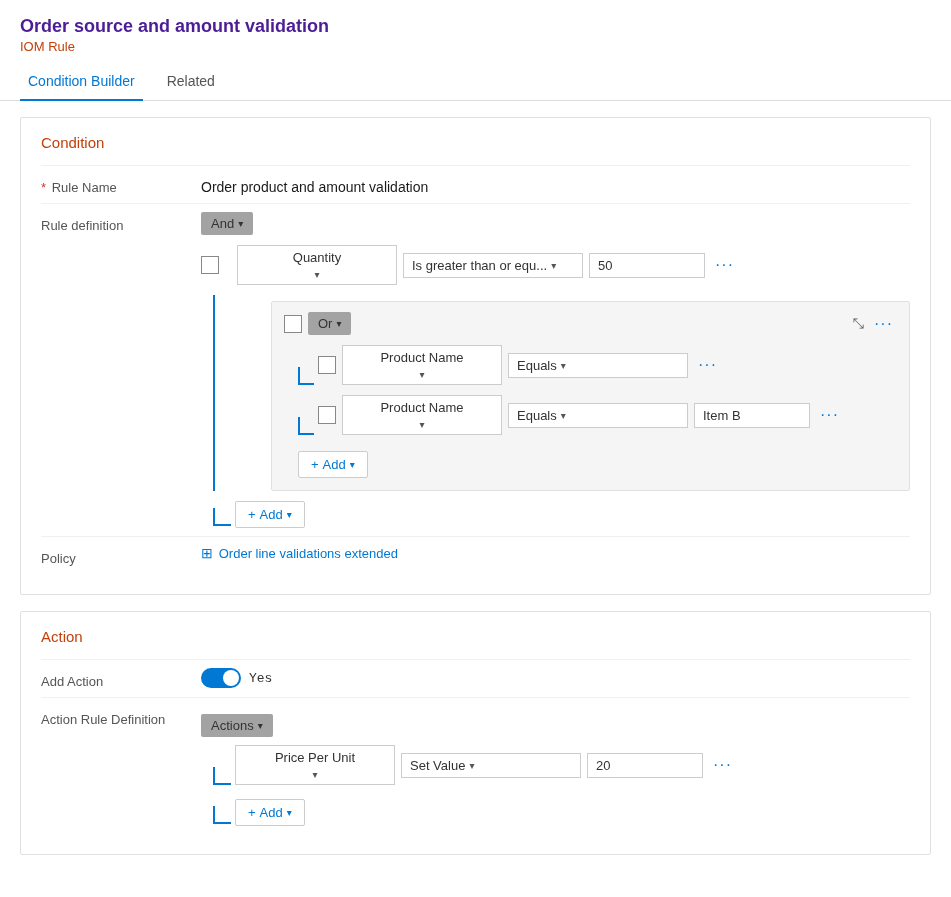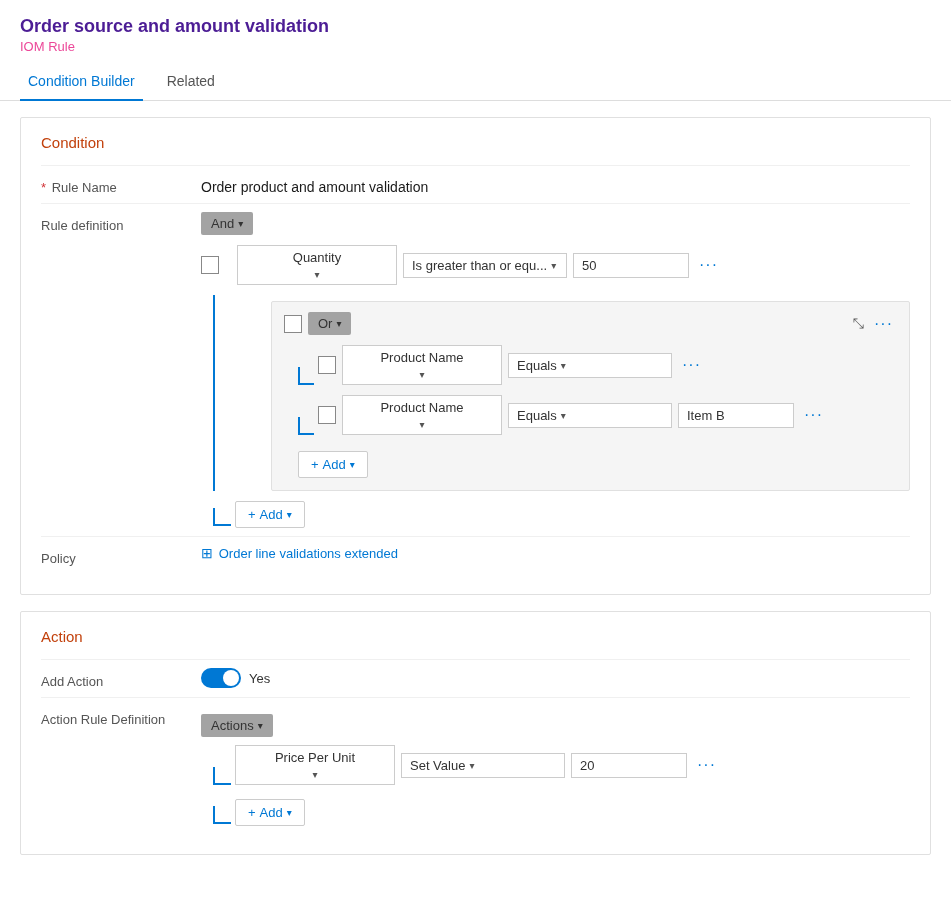--- a/index.html
+++ b/index.html
@@ -14,21 +14,21 @@
     .page-header {
       padding: 16px 20px 4px 20px;
     }
     .page-title {
       font-size: 18px;
       font-weight: 600;
       color: #4c1d95;
     }
     .page-subtitle {
       font-size: 13px;
-      color: #ec4899;
+      color: #c2410c;
       margin-top: 2px;
     }
     .tabs {
       display: flex;
       padding: 0 20px;
       border-bottom: 1px solid #ddd;
       margin-top: 4px;
     }
     .tab {
       padding: 10px 8px;
@@ -127,21 +127,21 @@
       cursor: pointer;
       font-size: 13px;
       gap: 4px;
       color: #333;
     }
     .dropdown-field .chevron {
       font-size: 10px;
       color: #555;
     }
     .dropdown-field.wide { width: 160px; flex-direction: column; }
-    .dropdown-field.medium { width: 164px; }
+    .dropdown-field.medium { width: 180px; }
     .text-input-field {
       display: inline-flex;
       background: #fff;
       border: 1px solid #ccc;
       padding: 4px 8px;
       font-size: 13px;
       color: #333;
       width: 116px;
     }
     .more-btn {
@@ -229,20 +229,21 @@
       height: 16px;
       background: #fff;
       border-radius: 50%;
       position: absolute;
       top: 2px;
       right: 2px;
     }
     .toggle-label {
       font-size: 13px;
       color: #333;
+      font-family: Liberation Mono, monospace;
     }
     
     .actions-area {
       margin-top: 8px;
     }
   </style>
 </head>
 <body>
 
 <div class="page-header">

